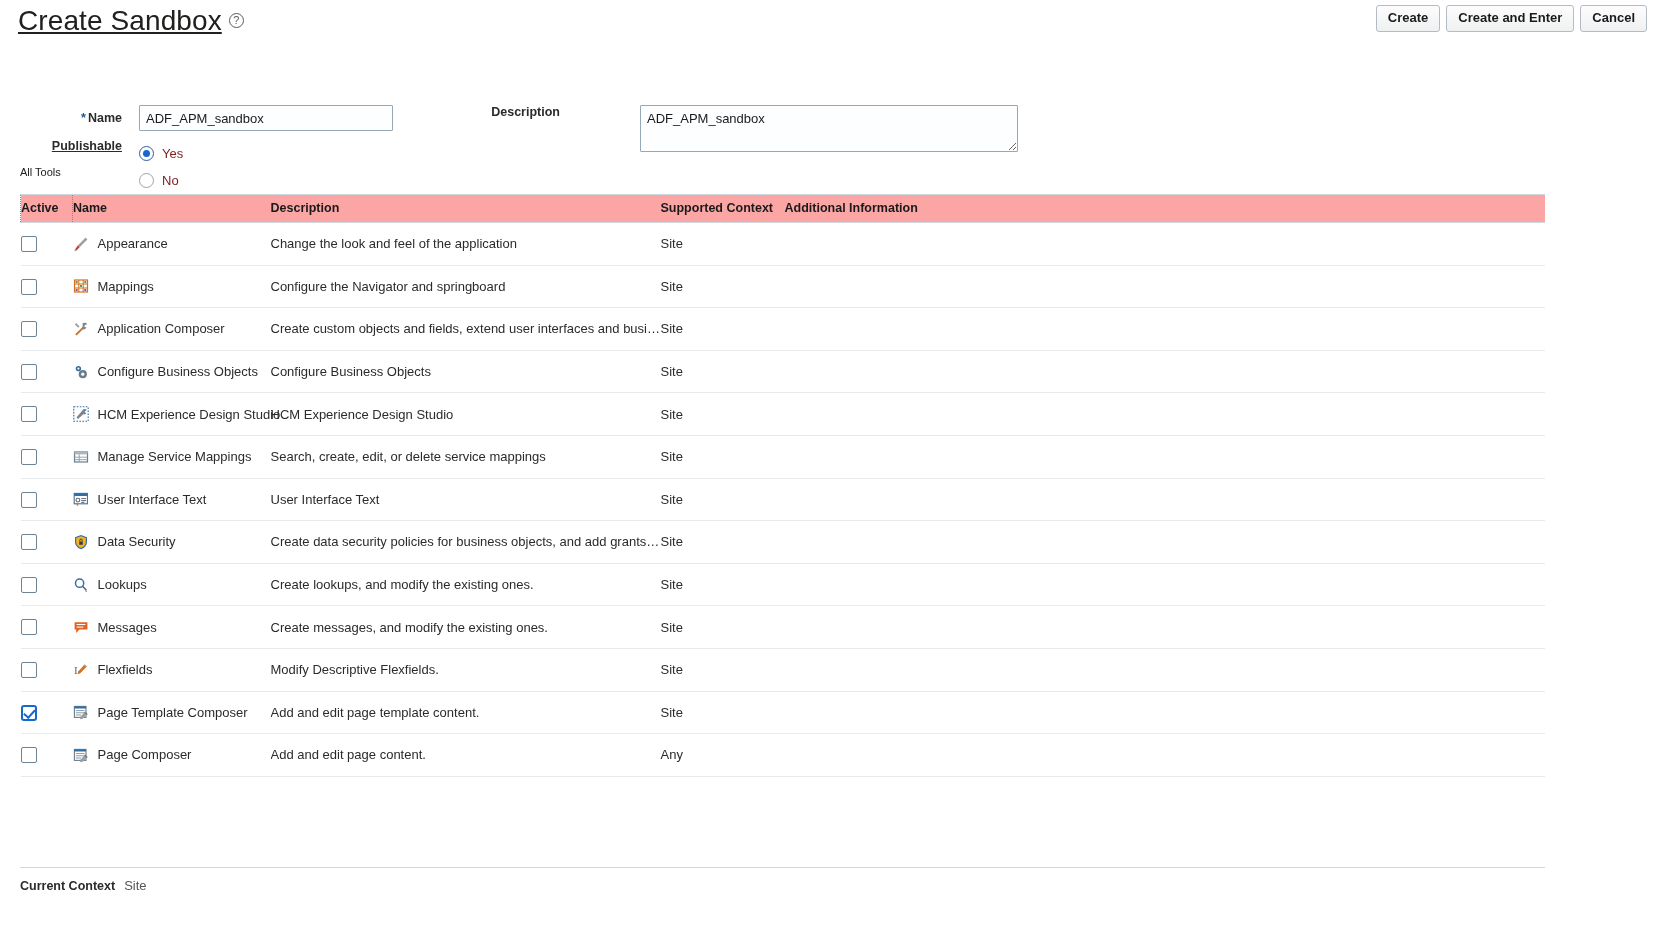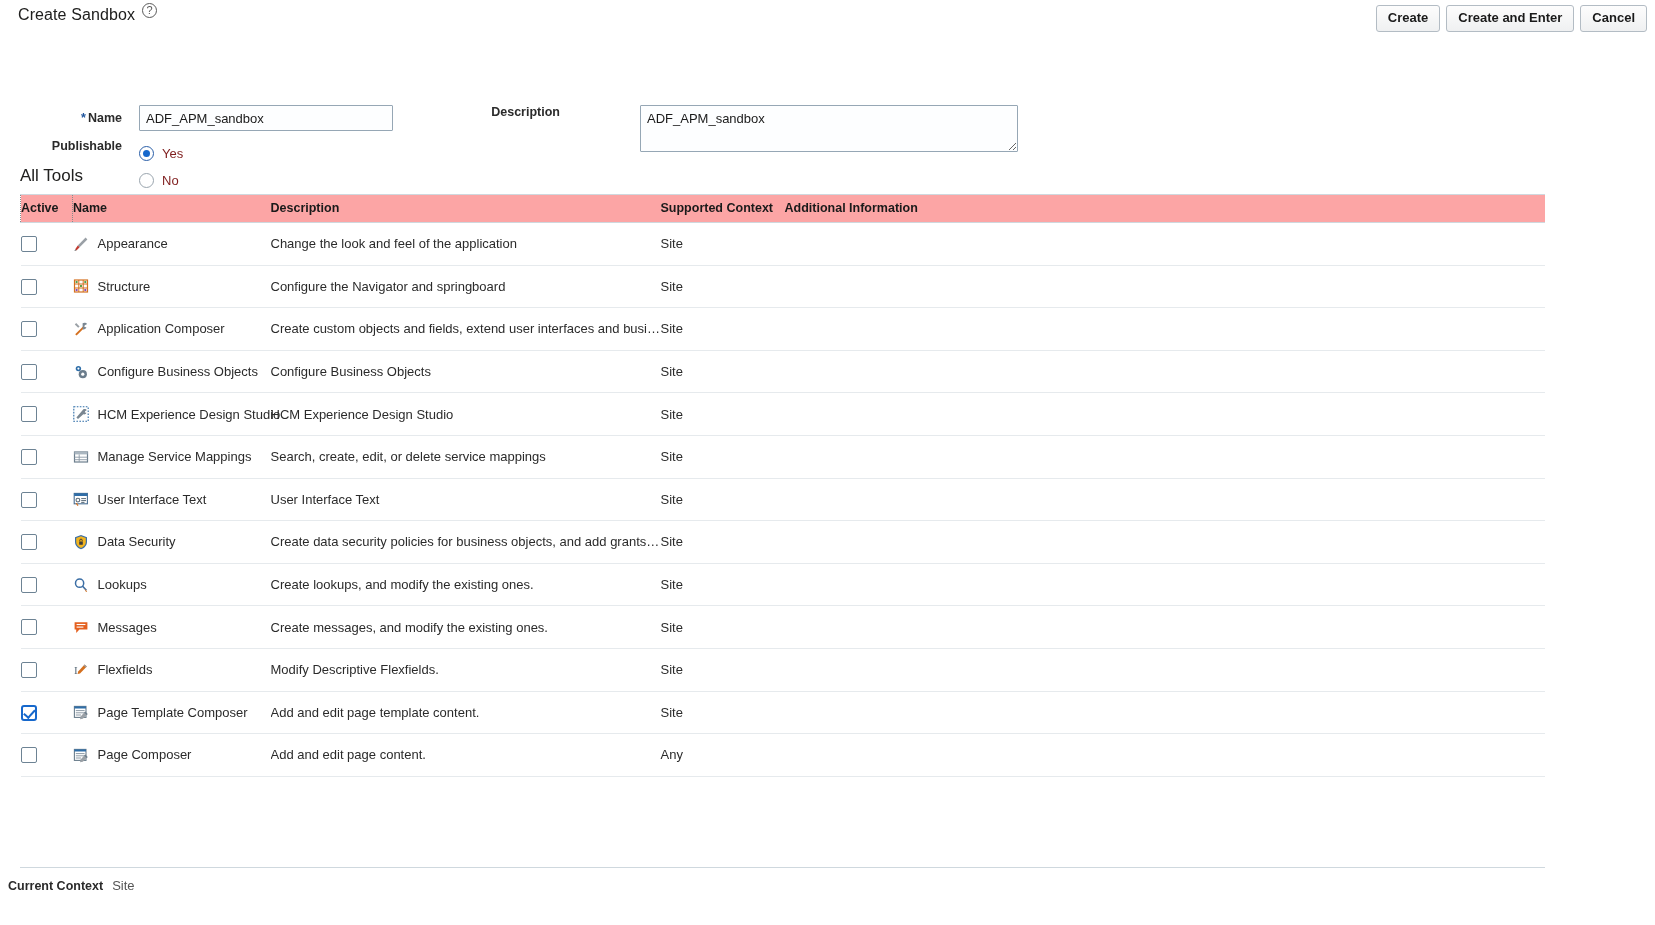--- a/index.html
+++ b/index.html
@@ -13,24 +13,25 @@
   }
 
   
   .page-header {
     position: relative;
     height: 44px;
   }
   .page-title {
     position: absolute;
     left: 18px; top: 5px;
-    font-size: 16px;
+    font-size: 28px;
     font-weight: 400;
     color: #20201f;
     letter-spacing: .1px;
+    text-decoration: underline;
   }
   .help-icon {
     display: inline-block;
     width: 15px; height: 15px;
     border: 1.3px solid #5a5a5a;
     border-radius: 50%;
     position: relative;
     margin-left: 7px;
     top: -2px;
     cursor: pointer;
@@ -78,21 +79,21 @@
     color: #2b2b2b;
     text-align: right;
   }
   .req-star {
     color: #21569e;
     font-weight: bold;
     margin-right: 2px;
     font-size: 12.5px;
   }
   .name-label { left: 20px; top: 67px; width: 102px; }
-  .publishable-label { left: 20px; top: 95px; width: 102px; }
+  .publishable-label { left: 20px; top: 95px; width: 102px; text-decoration: underline; }
   .description-label { left: 460px; top: 61px; width: 100px; text-align: right; }
 
   .text-input {
     position: absolute;
     left: 139px; top: 61px;
     width: 254px; height: 26px;
     border: 1px solid #96a7b5;
     border-radius: 1px;
     background: #fdfeff;
     font-size: 13px;
@@ -148,21 +149,21 @@
   }
   .radio-label {
     font-size: 13px;
     color: #7f1d1d;
   }
 
   
   .section-title {
     position: absolute;
     left: 20px; top: 166px;
-    font-size: 17px;
+    font-size: 11px;
     color: #20201f;
     font-weight: 400;
   }
 
   .table-wrap {
     position: absolute;
     left: 20px; top: 194px;
     width: 1525px;
   }
   table.tools {
@@ -246,21 +247,21 @@
   .table-bottom-rule {
     position: absolute;
     left: 20px;
     top: 867px;
     width: 1525px;
     height: 1px;
     background: #cfd8de;
   }
   .current-context {
     position: absolute;
-    left: 8px; top: 878px;
+    left: 20px; top: 878px;
     display: flex;
     align-items: baseline;
     gap: 9px;
   }
   .cc-label { font-size: 12.5px; font-weight: bold; color: #2b2b2b; }
   .cc-value { font-size: 13px; color: #555; }
 </style>
 </head>
 <body>
 
@@ -337,21 +338,21 @@
                   <line x1="1.5" y1="10" x2="14.5" y2="10" stroke="#d4701f" stroke-width="1"></line>
                   <line x1="5.8" y1="2" x2="5.8" y2="14" stroke="#d4701f" stroke-width="1"></line>
                   <line x1="10.2" y1="2" x2="10.2" y2="14" stroke="#d4701f" stroke-width="1"></line>
                   <rect x="2.6" y="3" width="2" height="2" fill="#5a9e4a"></rect>
                   <rect x="11.3" y="3" width="2" height="2" fill="#5a9e4a"></rect>
                   <rect x="7" y="7" width="2" height="2" fill="#5a9e4a"></rect>
                   <rect x="2.6" y="11" width="2" height="2" fill="#8d4bb0"></rect>
                   <rect x="11.3" y="11" width="2" height="2" fill="#8d4bb0"></rect>
                 </svg>
               </span>
-              <span class="tool-label">Structure</span>
+              <span class="tool-label">Mappings</span>
             </div>
           </td>
           <td class="c-desc">Configure the Navigator and springboard</td>
           <td class="c-ctx">Site</td>
           <td class="c-addl"></td>
         </tr>
         <tr>
           <td class="c-active"><span class="chk"></span></td>
           <td class="c-name">
             <div class="name-cell">

